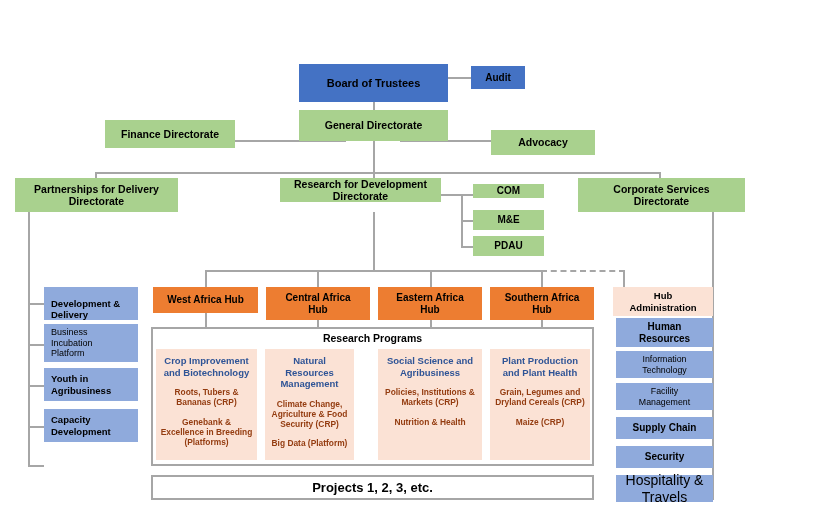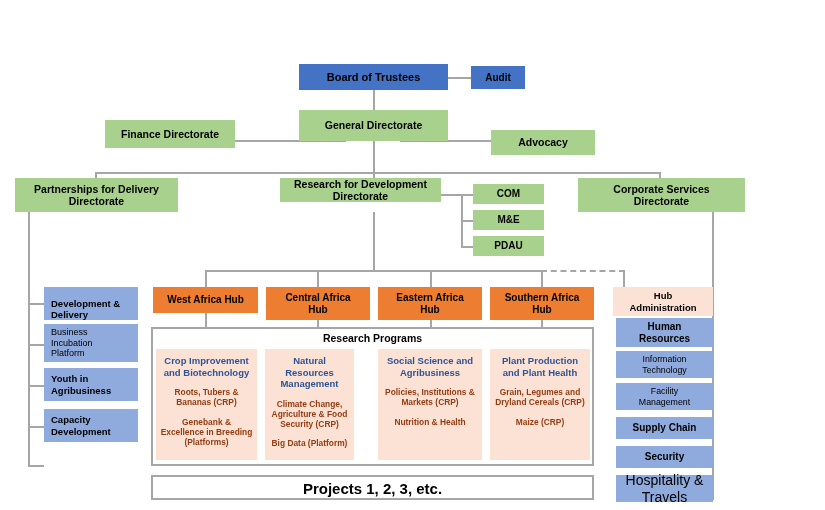--- a/index.html
+++ b/index.html
@@ -158,21 +158,21 @@
 
   <div class="ln ln-v" style="left:712px; top:212px; height:288px;"></div>
   <div class="ln ln-h" style="left:700px; top:299px; width:14px;"></div>
   <div class="ln ln-h" style="left:700px; top:329px; width:14px;"></div>
   <div class="ln ln-h" style="left:700px; top:366px; width:14px;"></div>
   <div class="ln ln-h" style="left:700px; top:403px; width:14px;"></div>
   <div class="ln ln-h" style="left:700px; top:429px; width:14px;"></div>
   <div class="ln ln-h" style="left:700px; top:457px; width:14px;"></div>
   <div class="ln ln-h" style="left:700px; top:489px; width:14px;"></div>
 
-  <div class="box c-blue" style="left:299px; top:64px; width:149px; height:26px; font-size:11px;">
+  <div class="box c-blue" style="left:299px; top:64px; width:149px; height:38px; font-size:11px;">
     <span>Board of Trustees</span>
   </div>
 
   <div class="box c-blue" style="left:471px; top:66px; width:54px; height:23px; font-size:10px;">
     <span>Audit</span>
   </div>
 
   <div class="box c-green" style="left:299px; top:110px; width:149px; height:31px; font-size:10.5px;">
     <span>General Directorate</span>
   </div>
@@ -193,21 +193,21 @@
   <div class="box c-green" style="left:280px; top:178px; width:161px; height:24px; font-size:10.5px; flex-direction:column;">
     <span>Research for Development</span>
     <span>Directorate</span>
   </div>
 
   <div class="box c-green" style="left:578px; top:178px; width:167px; height:34px; font-size:10.5px; flex-direction:column;">
     <span>Corporate Services</span>
     <span>Directorate</span>
   </div>
 
-  <div class="box c-green" style="left:473px; top:184px; width:71px; height:20px; font-size:10px;">
+  <div class="box c-green" style="left:473px; top:184px; width:71px; height:14px; font-size:10px;">
     <span>COM</span>
   </div>
   <div class="box c-green" style="left:473px; top:210px; width:71px; height:20px; font-size:10px;">
     <span>M&amp;E</span>
   </div>
   <div class="box c-green" style="left:473px; top:236px; width:71px; height:20px; font-size:10px;">
     <span>PDAU</span>
   </div>
 
   <div class="box c-lblue bold" style="left:44px; top:287px; width:94px; height:33px; font-size:9.5px; flex-direction:column; align-items:flex-start; padding-left:7px; justify-content:flex-end;">
@@ -306,21 +306,21 @@
     <div class="pitem">
       <span>Grain, Legumes and</span>
       <span>Dryland Cereals</span>
       <span>(CRP)</span>
     </div>
     <div class="pitem">
       <span>Maize (CRP)</span>
     </div>
   </div>
 
-  <div class="box c-white" style="left:151px; top:475px; width:443px; height:25px; font-size:15px;align-items:flex-end;">
+  <div class="box c-white" style="left:151px; top:475px; width:443px; height:25px; font-size:13px;">
     <span>Projects 1, 2, 3, etc.</span>
   </div>
 
   <div class="box c-peach" style="left:613px; top:287px; width:100px; height:29px; font-size:9.5px; flex-direction:column;">
     <span>Hub</span>
     <span>Administration</span>
   </div>
 
   <div class="box c-lblue bold" style="left:616px; top:318px; width:97px; height:29px; font-size:10px; flex-direction:column;text-align:center;">
     <span>Human</span>

